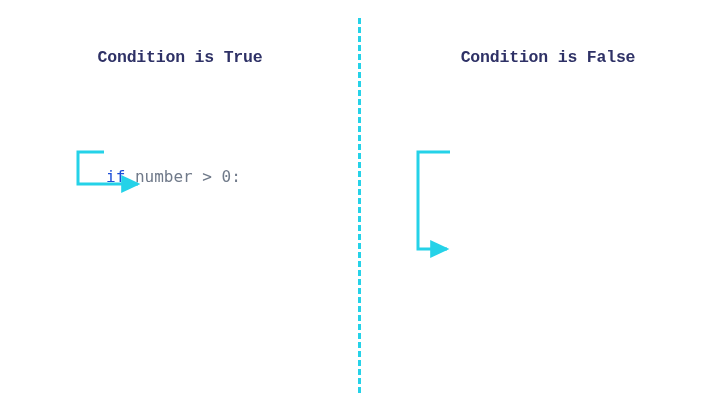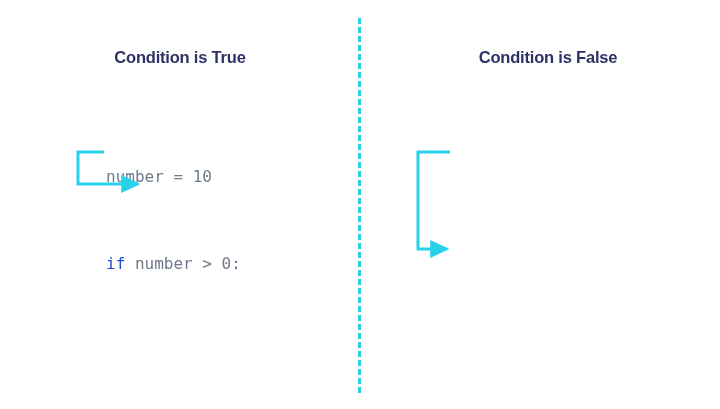--- a/index.html
+++ b/index.html
@@ -38,21 +38,21 @@
     height: 409px;
   }
   .panel-left  { left: 0; }
   .panel-right { left: 368px; }
 
   .panel-title {
     position: absolute;
     top: 48px;
     width: 100%;
     text-align: center;
-    font-family: Liberation Sans, sans-serif;
+    font-family: Liberation Mono, monospace;
     font-size: 16.5px;
     font-weight: bold;
     letter-spacing: -0.2px;
     color: #2e3166;
   }
 
   
   .code {
     position: absolute;
     top: 104px;
@@ -87,21 +87,20 @@
 <body>
 
 <div class="figure">
 
   <div class="divider"></div>
 
   <div class="panel panel-left">
     <div class="panel-title">Condition is True</div>
 
     <div class="code code-left">
-      <div class="code-line"><span class="tok-plain">number = 10</span></div>
       <div class="code-line"><span class="tok-keyword">if</span><span class="tok-plain"> number &gt; 0:</span></div>
       
       
       
       
       
     </div>
   </div>
 
   <div class="panel panel-right">

